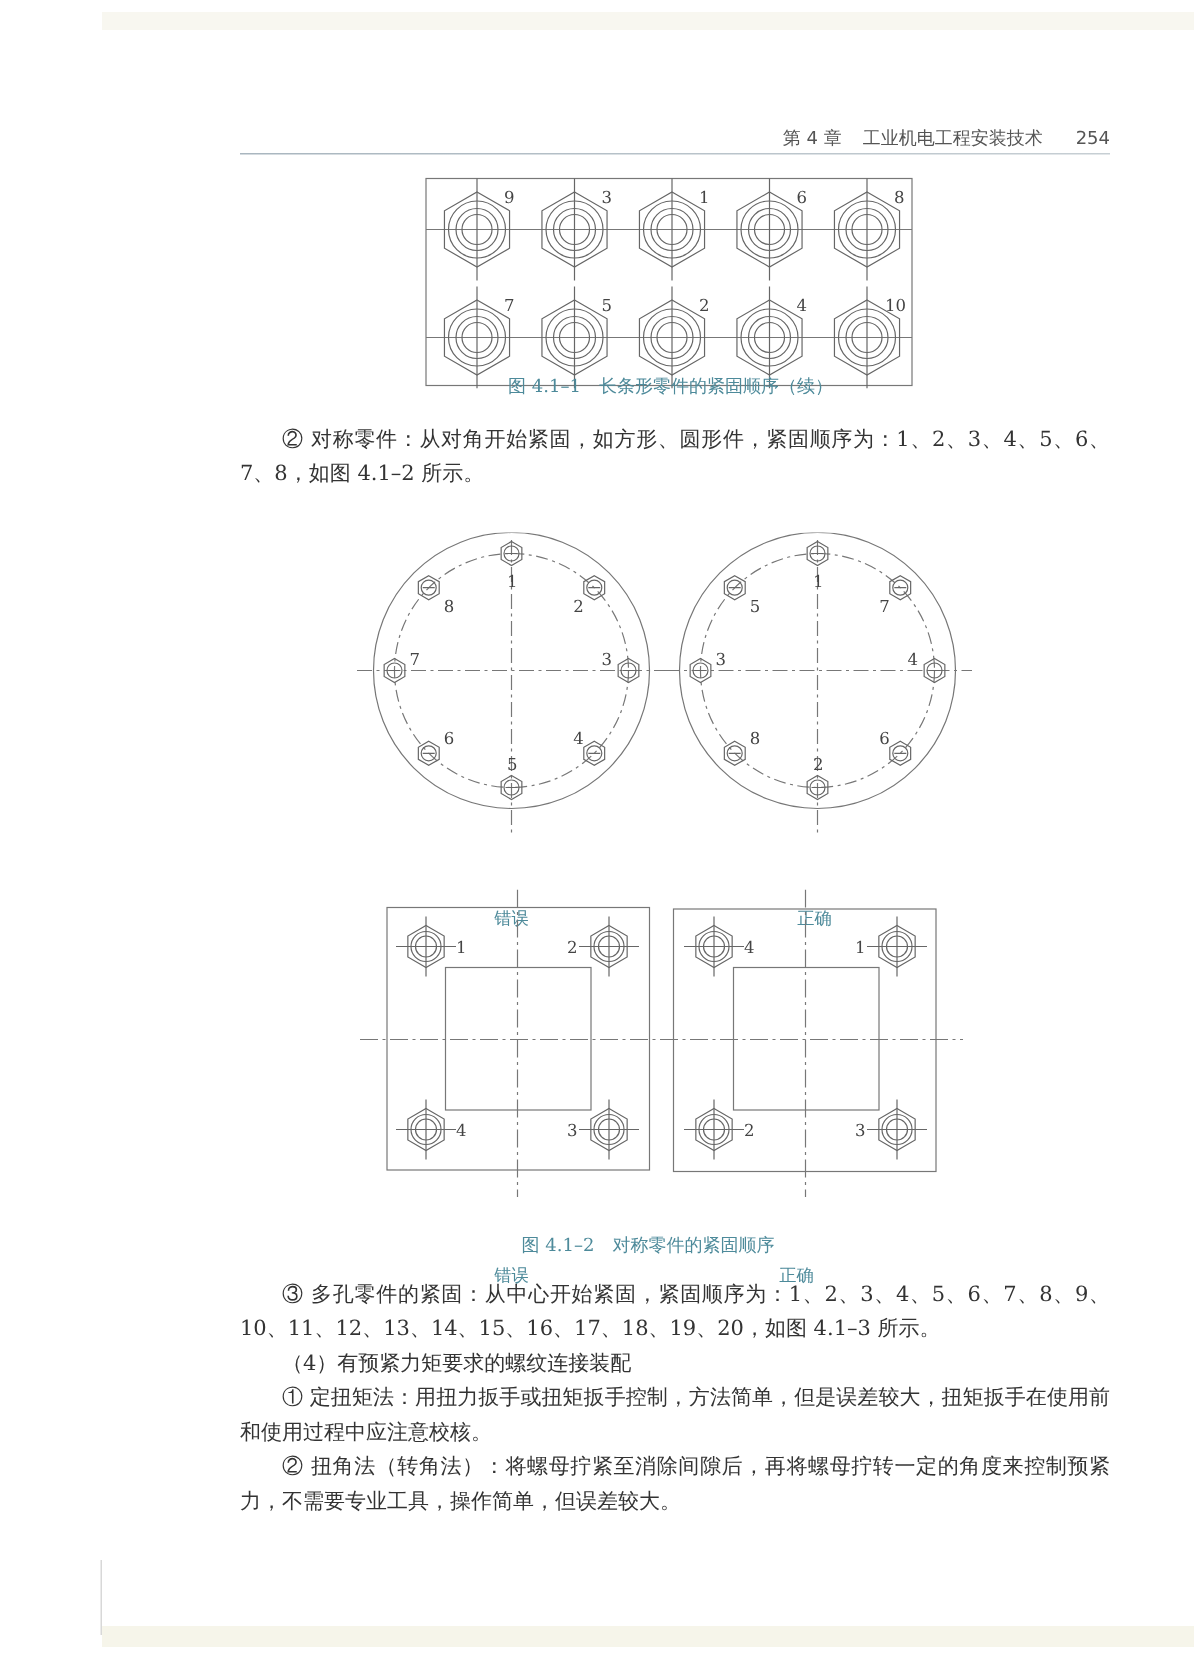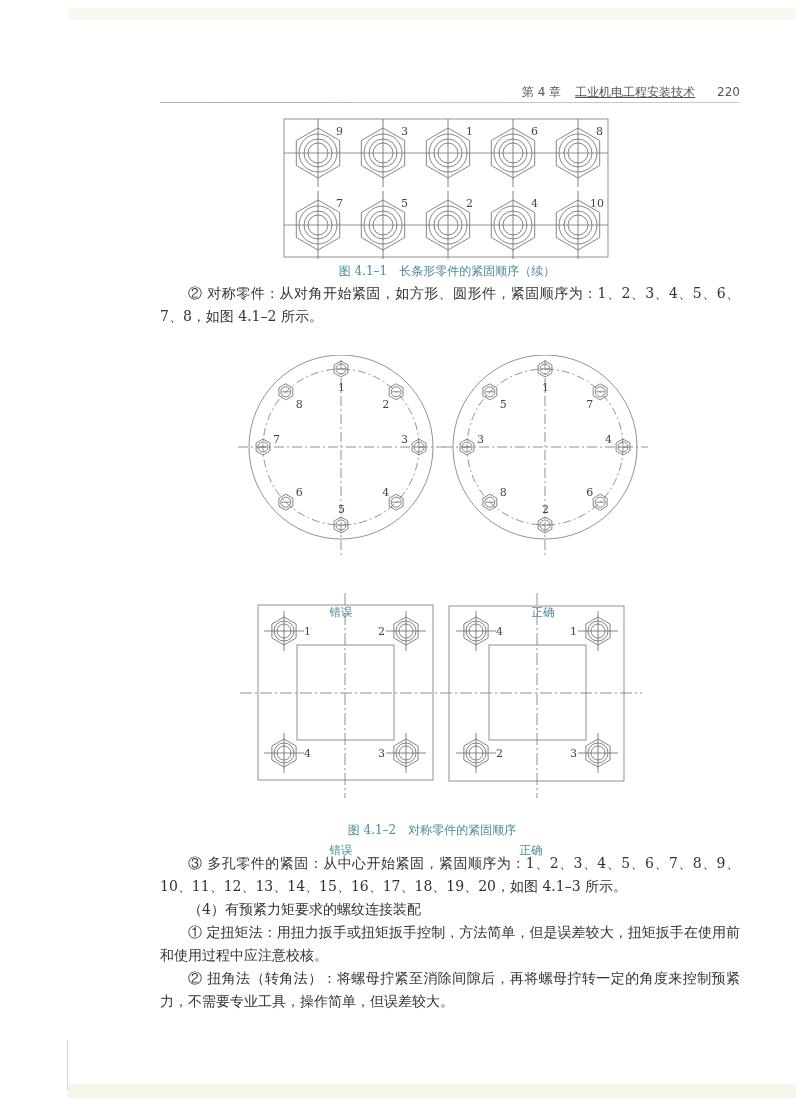--- a/index.html
+++ b/index.html
@@ -19,21 +19,21 @@
   }
   .scan-left-edge {
     position: absolute; left: 67px; top: 1040px; width: 1px; height: 50px; background: #d8d8d8;
   }
   .running-head {
     position: absolute; left: 160px; top: 84px; width: 580px; height: 20px;
     text-align: right; font-family: "DejaVu Sans", "Liberation Sans", sans-serif;
     font-size: 12px; color: #555;
   }
   .running-head .chapter { margin-right: 14px; }
-  .running-head .title { margin-right: 22px; text-decoration: underline; }
+  .running-head .title { margin-right: 22px; }
   .head-rule {
     position: absolute; left: 160px; top: 102px; width: 580px; height: 1px;
     background: linear-gradient(to right, #a9b6bf, #c7cfd4);
   }
   .figure-caption {
     position: absolute; text-align: center;
     font-size: 12px; color: #4d8a9a;
   }
   .sub-caption {
     position: absolute; text-align: center; font-size: 11.5px; color: #4d8a9a; margin-top: 41px;
@@ -47,21 +47,21 @@
   svg text { font-family: "DejaVu Serif", "Liberation Serif", serif; }
 </style>
 </head>
 <body>
 
 <div class="scan-top"></div>
 <div class="scan-bottom"></div>
 <div class="scan-left-edge"></div>
 
 <div class="running-head">
-  <span class="chapter">第 4 章</span><span class="title">工业机电工程安装技术</span><span>220</span>
+  <span class="chapter">第 4 章</span><span class="title">工业机电工程安装技术</span><span>254</span>
 </div>
 <div class="head-rule"></div>
 
 <svg style="position:absolute;left:282px;top:117px;" width="340" height="142" viewBox="0 0 340 142">
   <g fill="none" stroke="#777" stroke-width="0.8">
     <rect x="2" y="2" width="324" height="138"></rect>
     <line x1="2" y1="36" x2="326" y2="36"></line>
     <line x1="2" y1="108" x2="326" y2="108"></line>
   </g>
   <g id="nuts" fill="none" stroke="#666" stroke-width="0.8">
@@ -123,21 +123,21 @@
       <text x="249" y="18">6</text>
       <text x="314" y="18">8</text>
       <text x="54" y="90">7</text>
       <text x="119" y="90">5</text>
       <text x="184" y="90">2</text>
       <text x="249" y="90">4</text>
       <text x="308" y="90">10</text>
     </g>
 </svg>
 
-<div class="figure-caption" style="left:282px;top:263px;width:330px;">图 4.1–1　长条形零件的紧固顺序（续）</div>
+<div class="figure-caption" style="left:282px;top:249px;width:330px;">图 4.1–1　长条形零件的紧固顺序（续）</div>
 
 <div class="para indent" style="top:282px;">② 对称零件：从对角开始紧固，如方形、圆形件，紧固顺序为：1、2、3、4、5、6、7、8，如图 4.1–2 所示。</div>
 
 <svg style="position:absolute;left:238px;top:355px;" width="410" height="210" viewBox="0 0 410 210">
   <g fill="none" stroke="#777" stroke-width="0.8">
     <circle cx="103" cy="92" r="92"></circle>
     <circle cx="103" cy="92" r="78" stroke-dasharray="8 3 2 3"></circle>
     <line x1="0" y1="92" x2="206" y2="92" stroke-dasharray="10 3 2 3"></line>
     <line x1="103" y1="5" x2="103" y2="200" stroke-dasharray="10 3 2 3"></line>
     <circle cx="307" cy="92" r="92"></circle>

